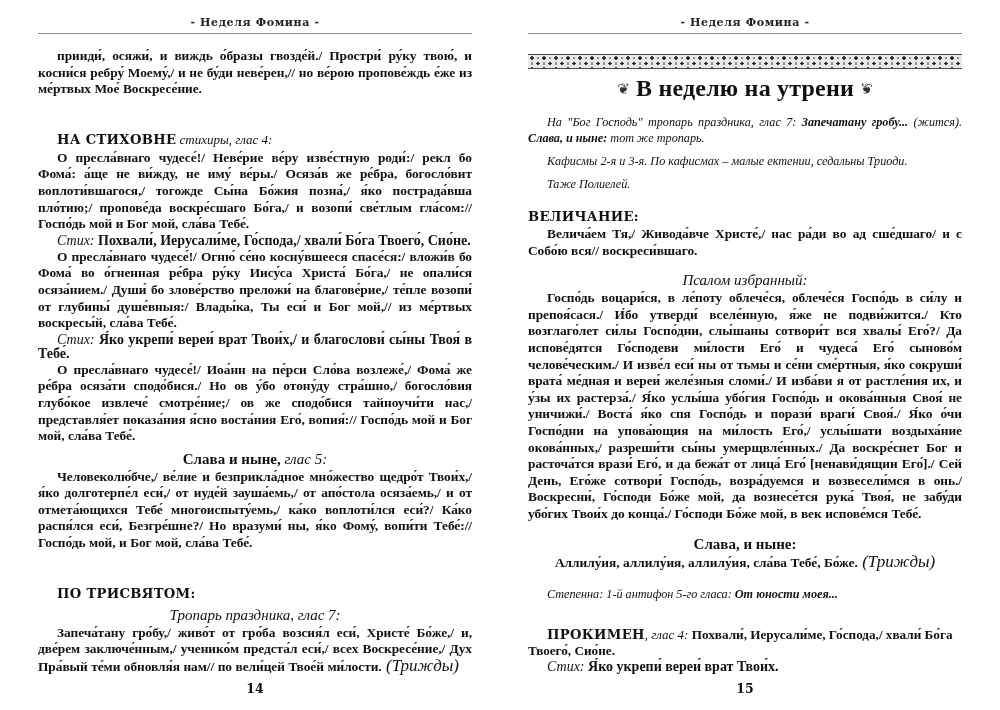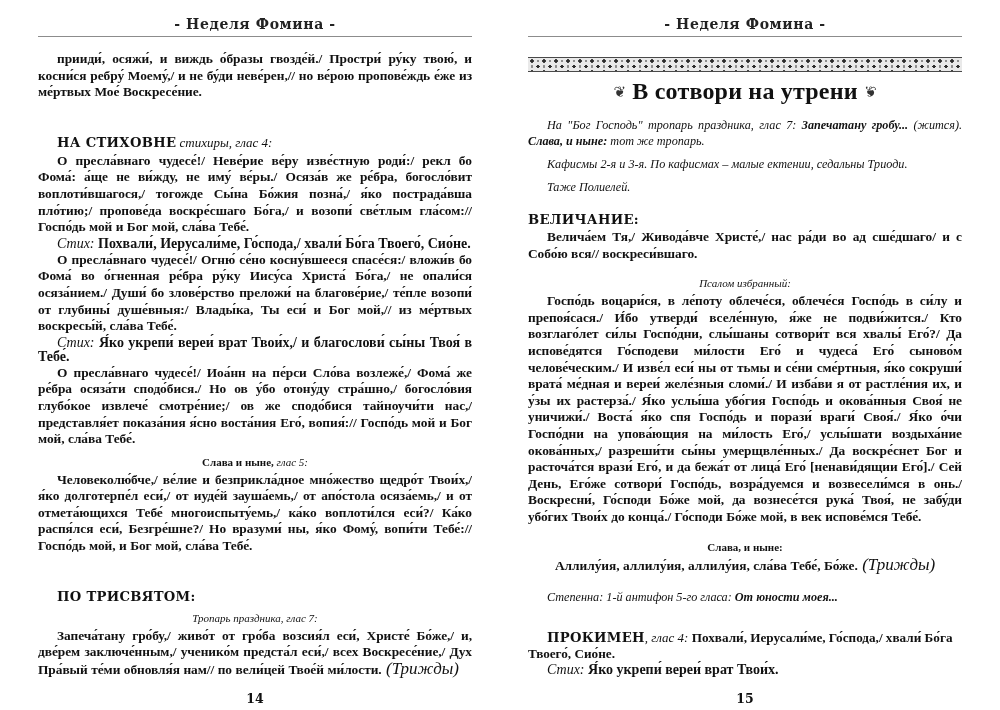--- a/index.html
+++ b/index.html
@@ -23,21 +23,21 @@
     display:flex;
     flex-direction:column;
   }
   .page-left{ padding:10px 28px 0 38px; }
   .page-right{ padding:10px 38px 0 28px; }
 
   
   .runhead{
     text-align:center;
     font-family:"DejaVu Serif",serif;
-    font-size:14px;
+    font-size:11px;
     font-weight:700;
     letter-spacing:.6px;
     color:#222;
     margin:6px 0 4px 0;
     white-space:nowrap;
   }
   .runrule{
     height:1px;
     background:#8c8c8c;
     margin:0 0 14px 0;
@@ -78,21 +78,21 @@
     text-indent:19px;
   }
   .rubric-it b{font-weight:700;font-style:italic;}
   .center{
     text-align:center;
     text-indent:0;
   }
   .ctr-head{
     text-align:center;
     text-indent:0;
-    font-size:11px;
+    font-size:15px;
     line-height:17px;
     font-weight:700;
     margin:6px 0 1px 0;
   }
   .ctr-head i{font-style:italic;font-weight:400;}
   .sm-it{font-size:17px;font-style:italic;font-weight:400;}
 
   
   .cs-head{
     font-family:"DejaVu Serif",serif;
@@ -150,21 +150,21 @@
     display:inline-block;
   }
   .sec-title .fleur.right{transform:scaleX(-1);}
 
   
   .folio{
     text-align:center;
     font-size:12.5px;
     font-weight:700;
     font-family:"DejaVu Serif",serif;
-    padding-bottom:4px;
+    padding-bottom:14px;
   }
 </style>
 </head>
 <body>
 
 <div id="spread">
 
   <div class="page page-left">
 
     <div class="runhead">- Неделя Фомина -</div>
@@ -203,21 +203,21 @@
 
   <div class="page page-right">
 
     <div class="runhead">- Неделя Фомина -</div>
     <div class="runrule"></div>
 
     <div class="body">
 
       <div class="ornament"></div>
 
-      <div class="sec-title"><span class="fleur">❦</span><span>В сотвори на утрени</span><span class="fleur right">❦</span></div>
+      <div class="sec-title"><span class="fleur">❦</span><span>В неделю на утрени</span><span class="fleur right">❦</span></div>
 
       <p class="rubric-it"><span>На "Бог Господь" тропарь праздника, глас 7: </span><b>Запечатану гробу...</b><span> (жится). </span><b>Слава, и ныне:</b><span> тот же тропарь.</span></p>
 
       <div class="gap-sm"></div>
       <p class="rubric-it">Кафисмы 2-я и 3-я. По кафисмах – малые ектении, седальны Триоди.</p>
       <div class="gap-sm"></div>
       <p class="rubric-it">Таже Полиелей.</p>
 
       <div class="gap-sm"></div>
 

